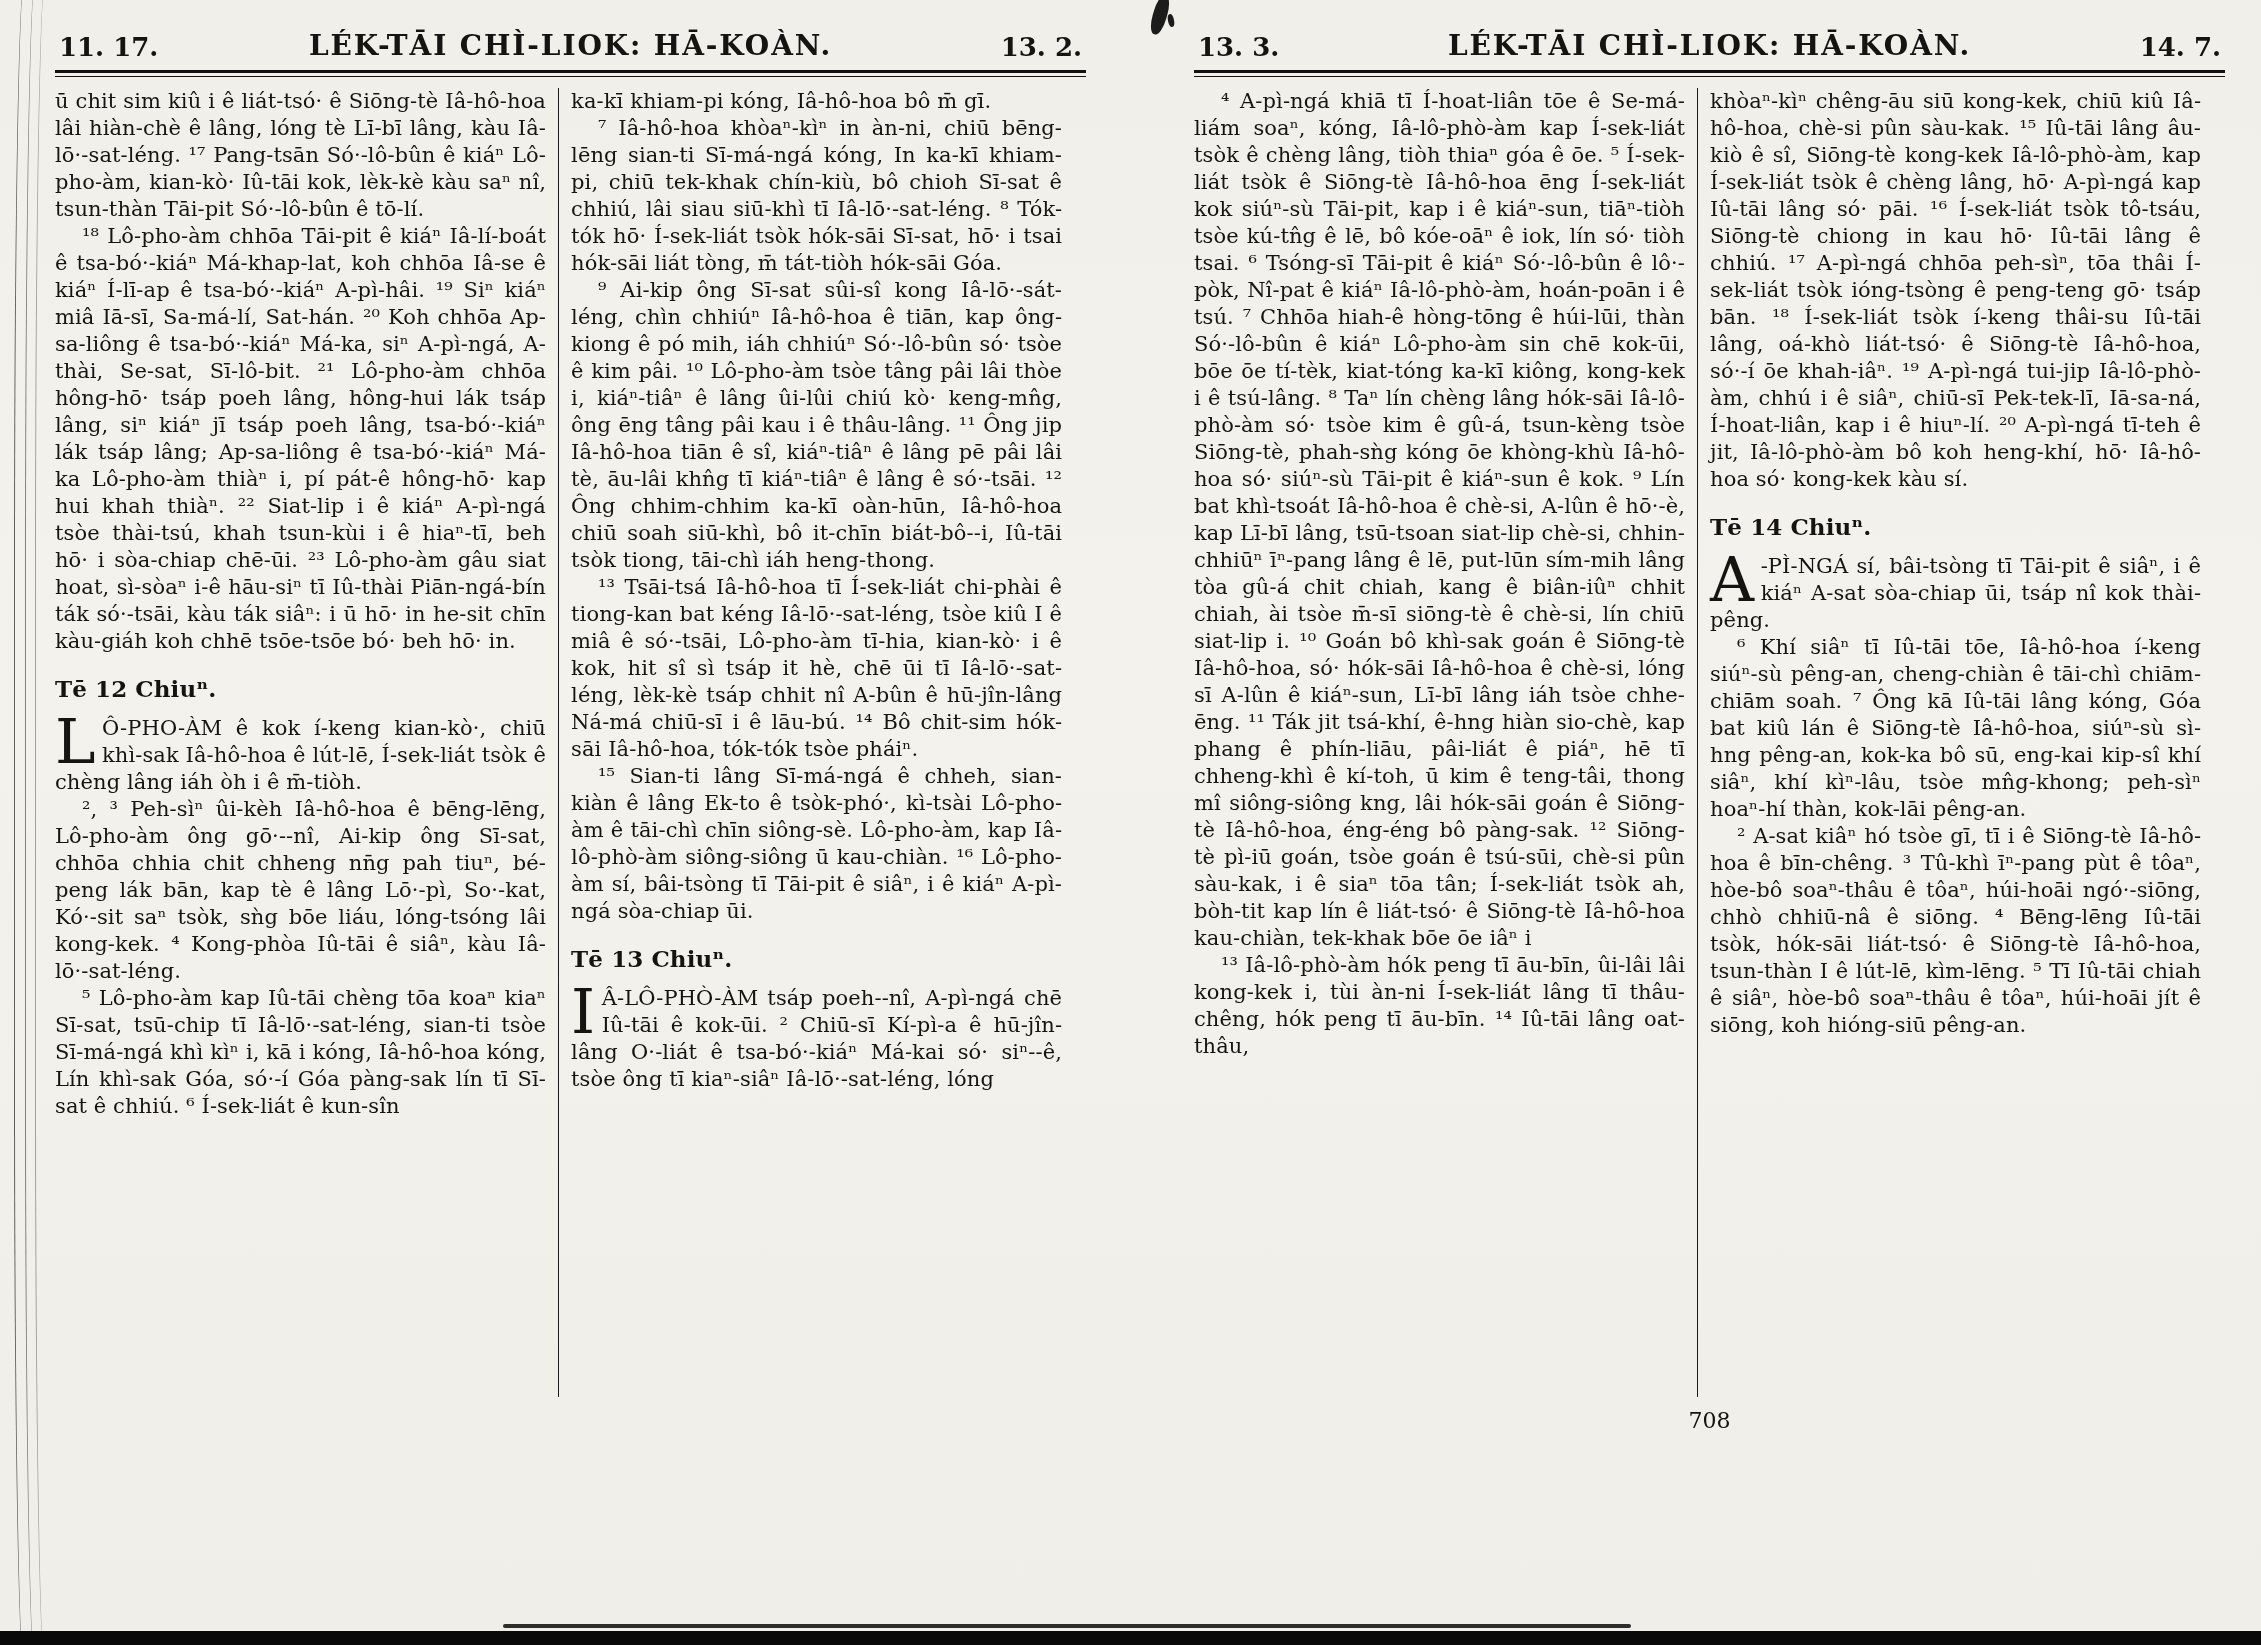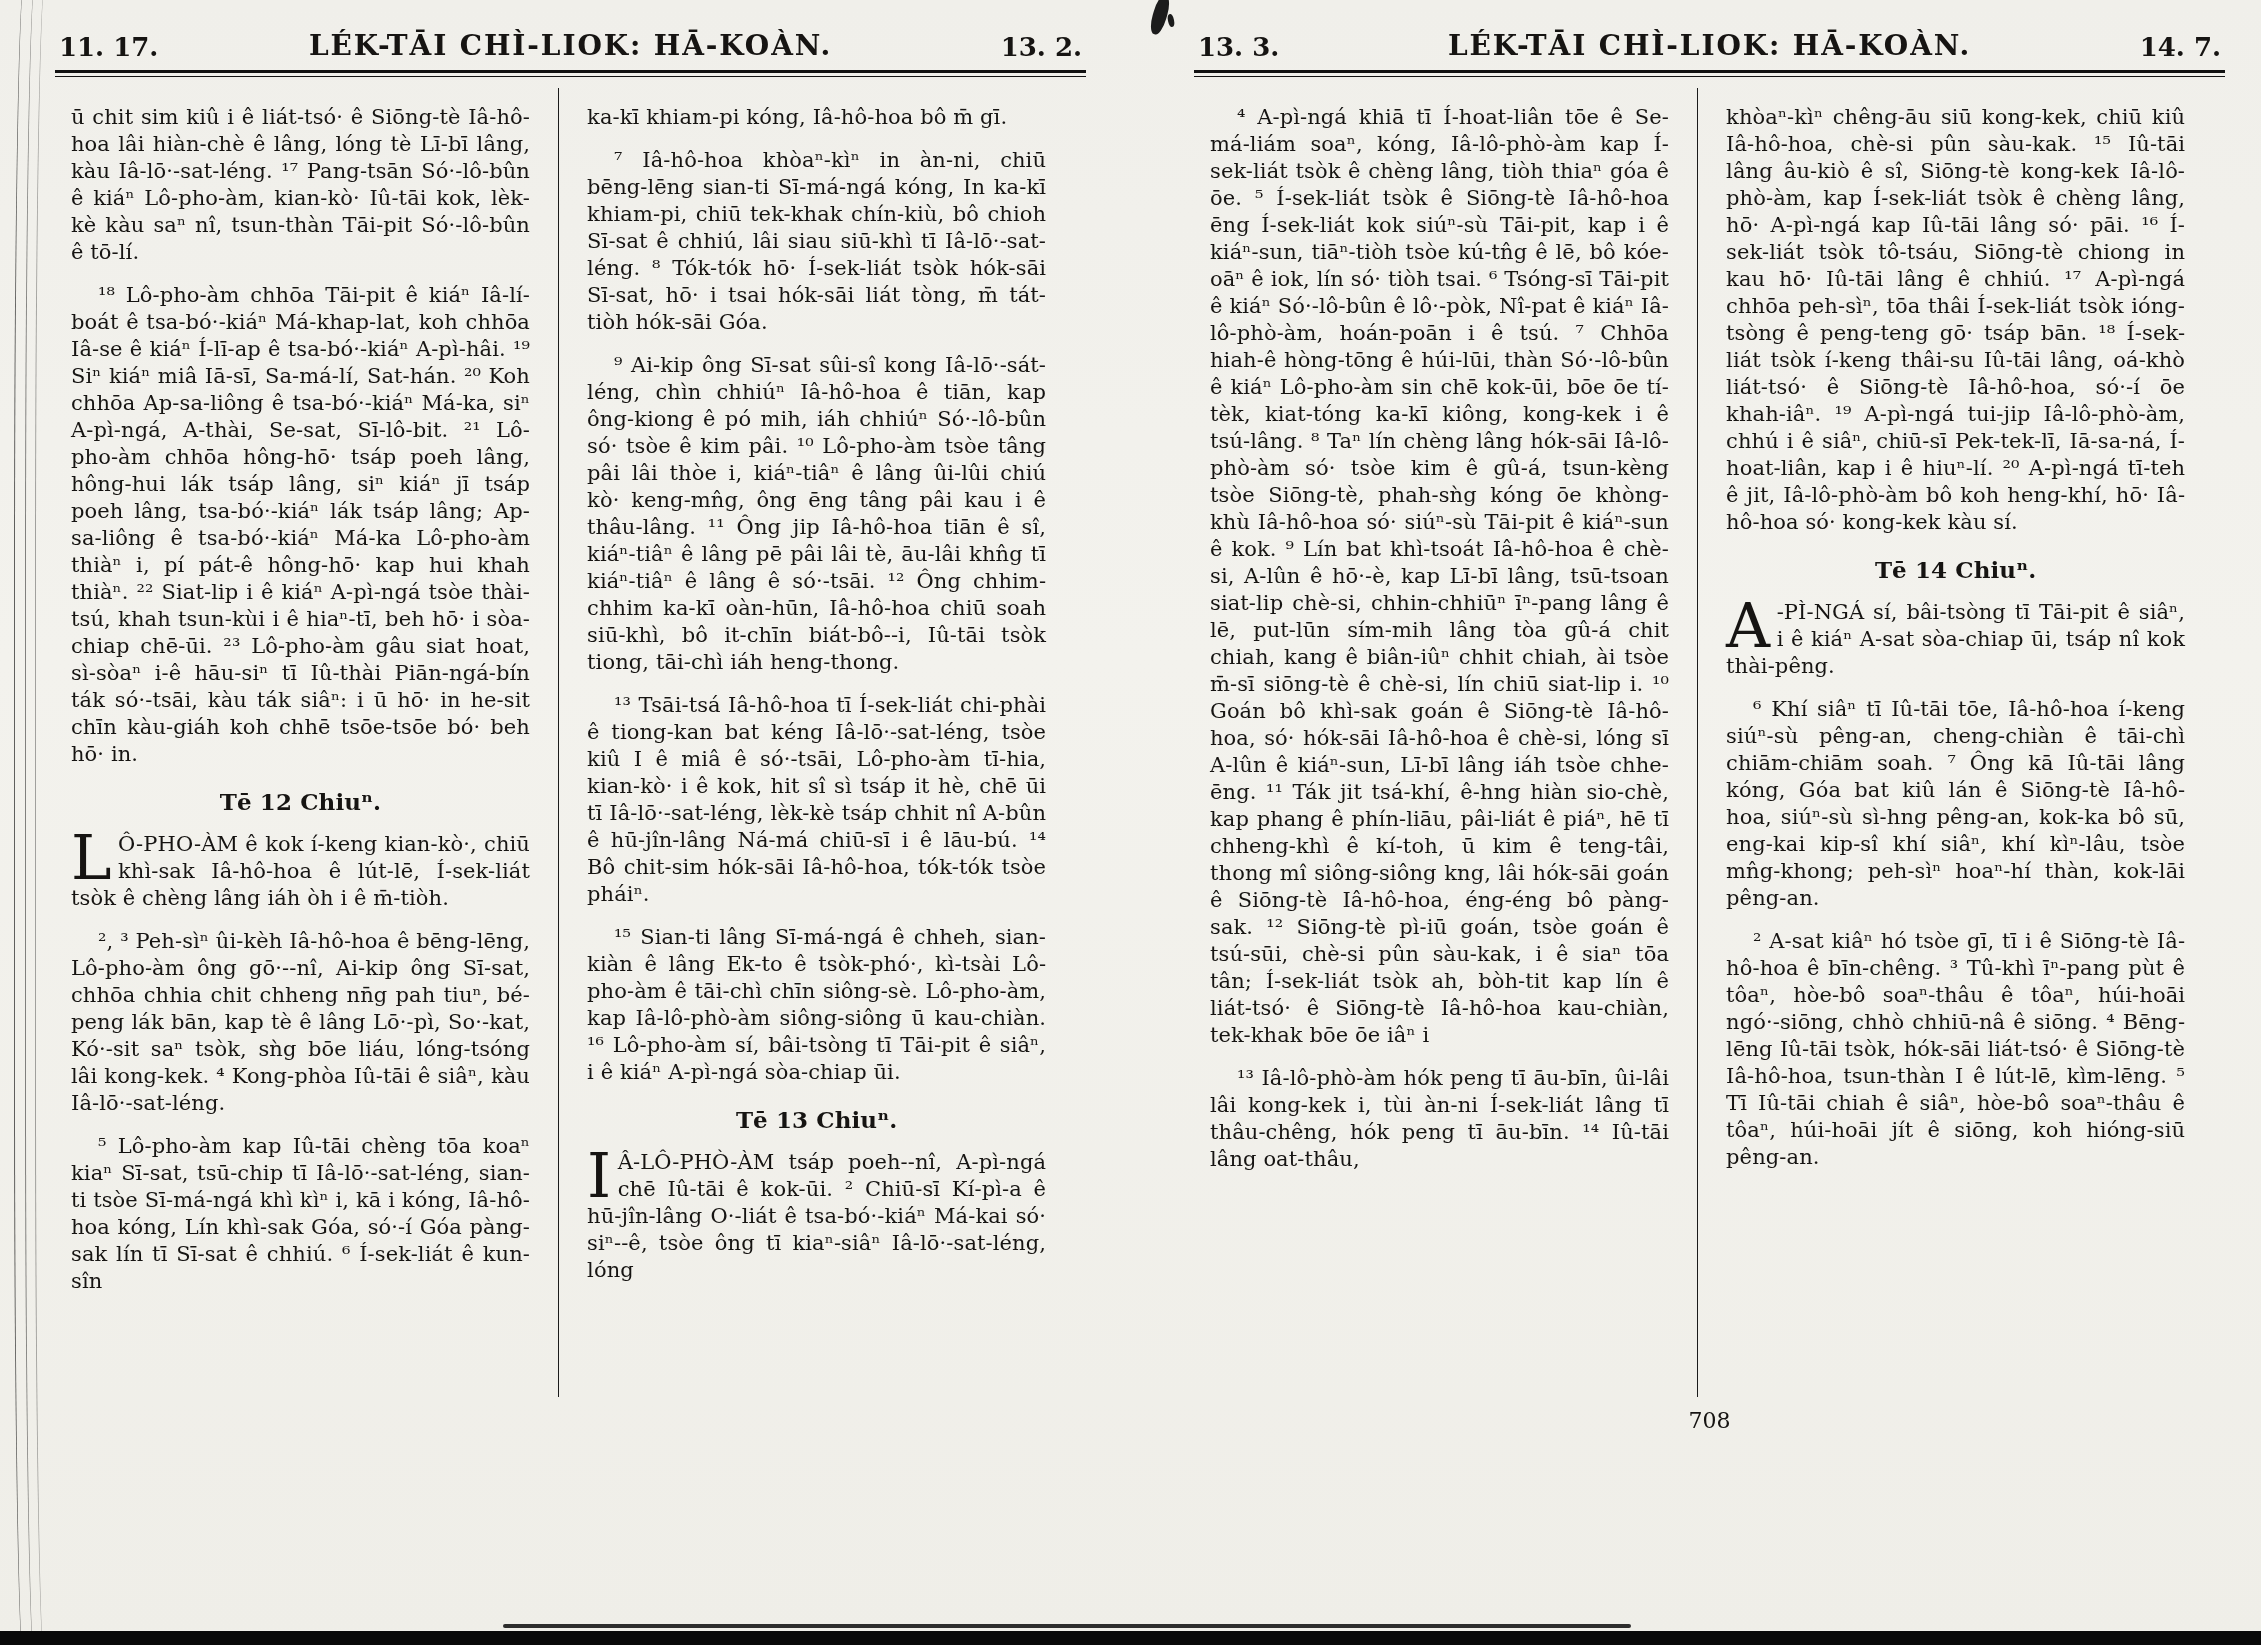--- a/index.html
+++ b/index.html
@@ -85,25 +85,24 @@
     line-height: 27px;
     letter-spacing: 0.1px;
   }
   .col-divider {
     width: 1.9px;
     background: #1b1b1b;
     margin: 0 11.6px;
     flex: none;
   }
 
-  .para { margin: 16px; text-indent: 27px; }
+  .para { margin: 0; text-indent: 27px; }
   .para.cont { text-indent: 0; }
   .para.dropcap { text-indent: 0; }
   .chapter-heading {
-    text-align: center;
     font-size: 23px;
     font-weight: bold;
     margin: 19.3px 0 13px 0;
   }
   .initial {
     float: left;
     font-size: 61px;
     line-height: 50px;
     padding: 2.6px 6.4px 0 0;
   }

